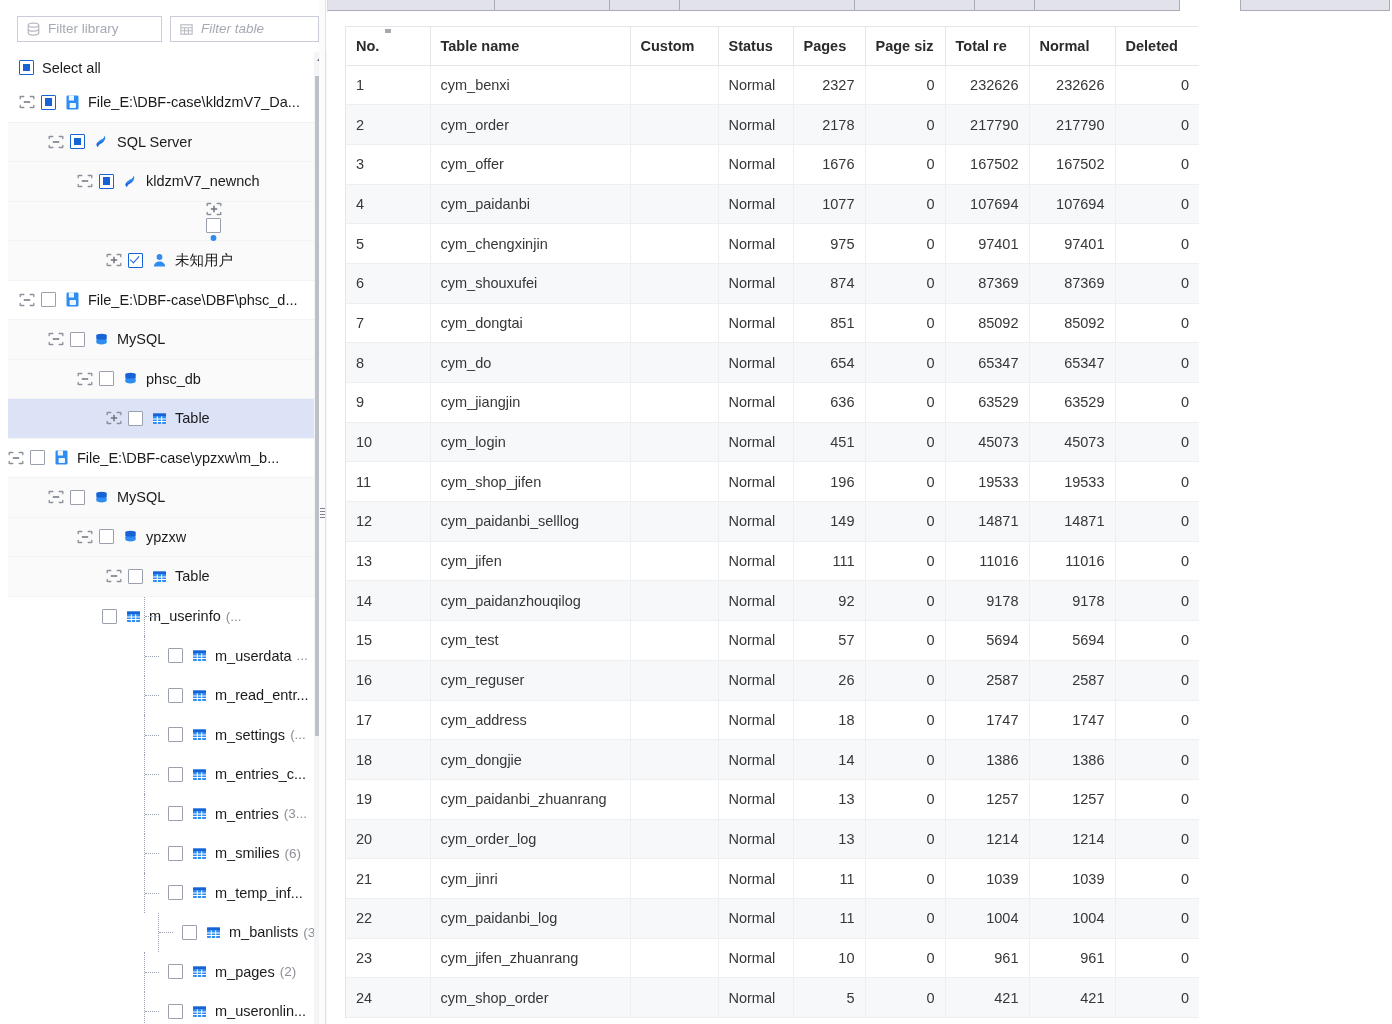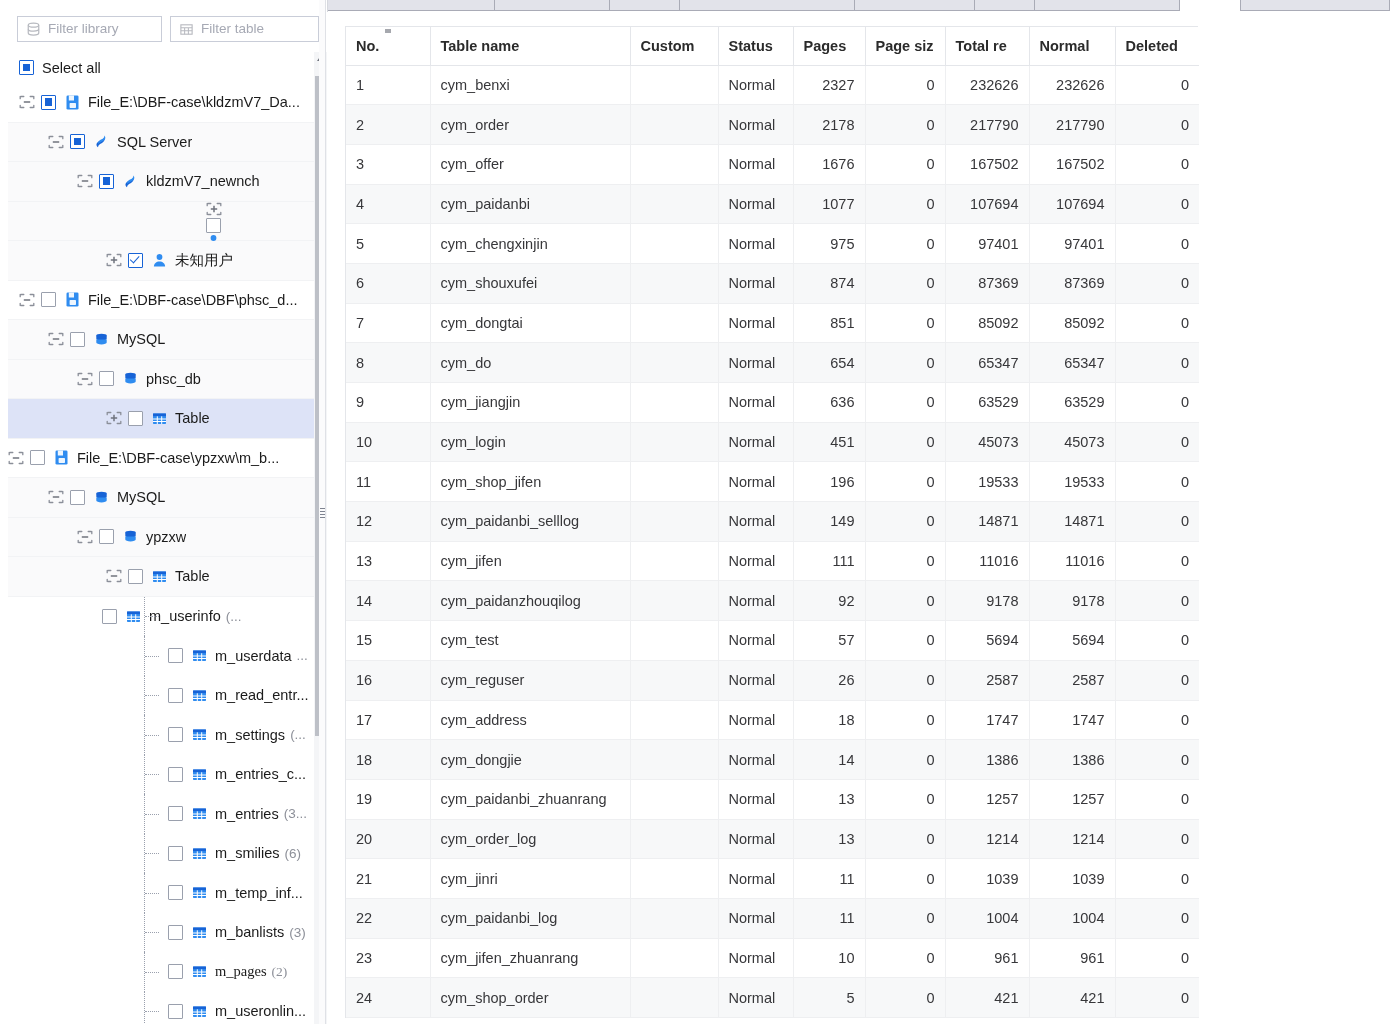--- a/index.html
+++ b/index.html
@@ -35,21 +35,21 @@
     position: absolute; left: 0; top: 12px; width: 320px; height: 34px;
     display: flex; align-items: center; gap: 8px; padding: 0 9px;
     background: #ffffff;
   }
   .filter-box {
     display: flex; align-items: center; gap: 7px;
     height: 26px; border: 1px solid #c9cdd8; background: #fff;
     padding: 0 8px;
   }
   .filter-box.lib { width: 148px; }
-  .filter-box.tbl { width: 152px; }
+  .filter-box.tbl { width: 152px; font-style: italic; }
   .filter-box .ftxt {
     font-size: 13.5px; color: #a6a9b4; line-height: 1;
     white-space: nowrap; overflow: hidden;
   }
   .ficon { width: 15px; height: 15px; flex: 0 0 15px; opacity: .62; }
 
   
   #tree-wrap {
     position: absolute; left: 0; top: 52px; width: 320px; height: 972px;
     overflow: hidden; background: #fff;
@@ -490,33 +490,33 @@
             <span class="vdot" style="left: 136px;"></span>
             <span class="leafstub" style="left: 137px; top: 50%;"></span>
             <span class="cbx"></span>
             <span class="ticon"><svg viewBox="0 0 17 17" width="17" height="17">
                 <rect x="2" y="3.5" width="13" height="10.5" rx=".8" fill="#2f8cf0"></rect>
                 <rect x="2" y="3.5" width="13" height="2.6" fill="#1763d6"></rect>
                 <path d="M6.3 6.3v7.7M10.7 6.3v7.7M2 9h13M2 11.5h13" stroke="#fff" stroke-width="1"></path>
               </svg></span>
             <span class="tlabel">m_temp_inf...</span>
           </div>
-          <div class="trow plain" style="padding-left: 160px;">
+          <div class="trow plain" style="padding-left: 160px; margin-left: 14px;">
             <span class="vdot" style="left: 136px;"></span>
             <span class="leafstub" style="left: 137px; top: 50%;"></span>
             <span class="cbx"></span>
             <span class="ticon"><svg viewBox="0 0 17 17" width="17" height="17">
                 <rect x="2" y="3.5" width="13" height="10.5" rx=".8" fill="#2f8cf0"></rect>
                 <rect x="2" y="3.5" width="13" height="2.6" fill="#1763d6"></rect>
                 <path d="M6.3 6.3v7.7M10.7 6.3v7.7M2 9h13M2 11.5h13" stroke="#fff" stroke-width="1"></path>
               </svg></span>
             <span class="tlabel">m_banlists</span>
             <span class="tcount" style="margin-left: 5px;">(3)</span>
           </div>
-          <div class="trow plain" style="padding-left: 160px; font-family: Liberation Serif, serif;">
+          <div class="trow plain" style="padding-left: 160px;">
             <span class="vdot" style="left: 136px;"></span>
             <span class="leafstub" style="left: 137px; top: 50%;"></span>
             <span class="cbx"></span>
             <span class="ticon"><svg viewBox="0 0 17 17" width="17" height="17">
                 <rect x="2" y="3.5" width="13" height="10.5" rx=".8" fill="#2f8cf0"></rect>
                 <rect x="2" y="3.5" width="13" height="2.6" fill="#1763d6"></rect>
                 <path d="M6.3 6.3v7.7M10.7 6.3v7.7M2 9h13M2 11.5h13" stroke="#fff" stroke-width="1"></path>
               </svg></span>
             <span class="tlabel">m_pages</span>
             <span class="tcount" style="margin-left: 5px;">(2)</span>

